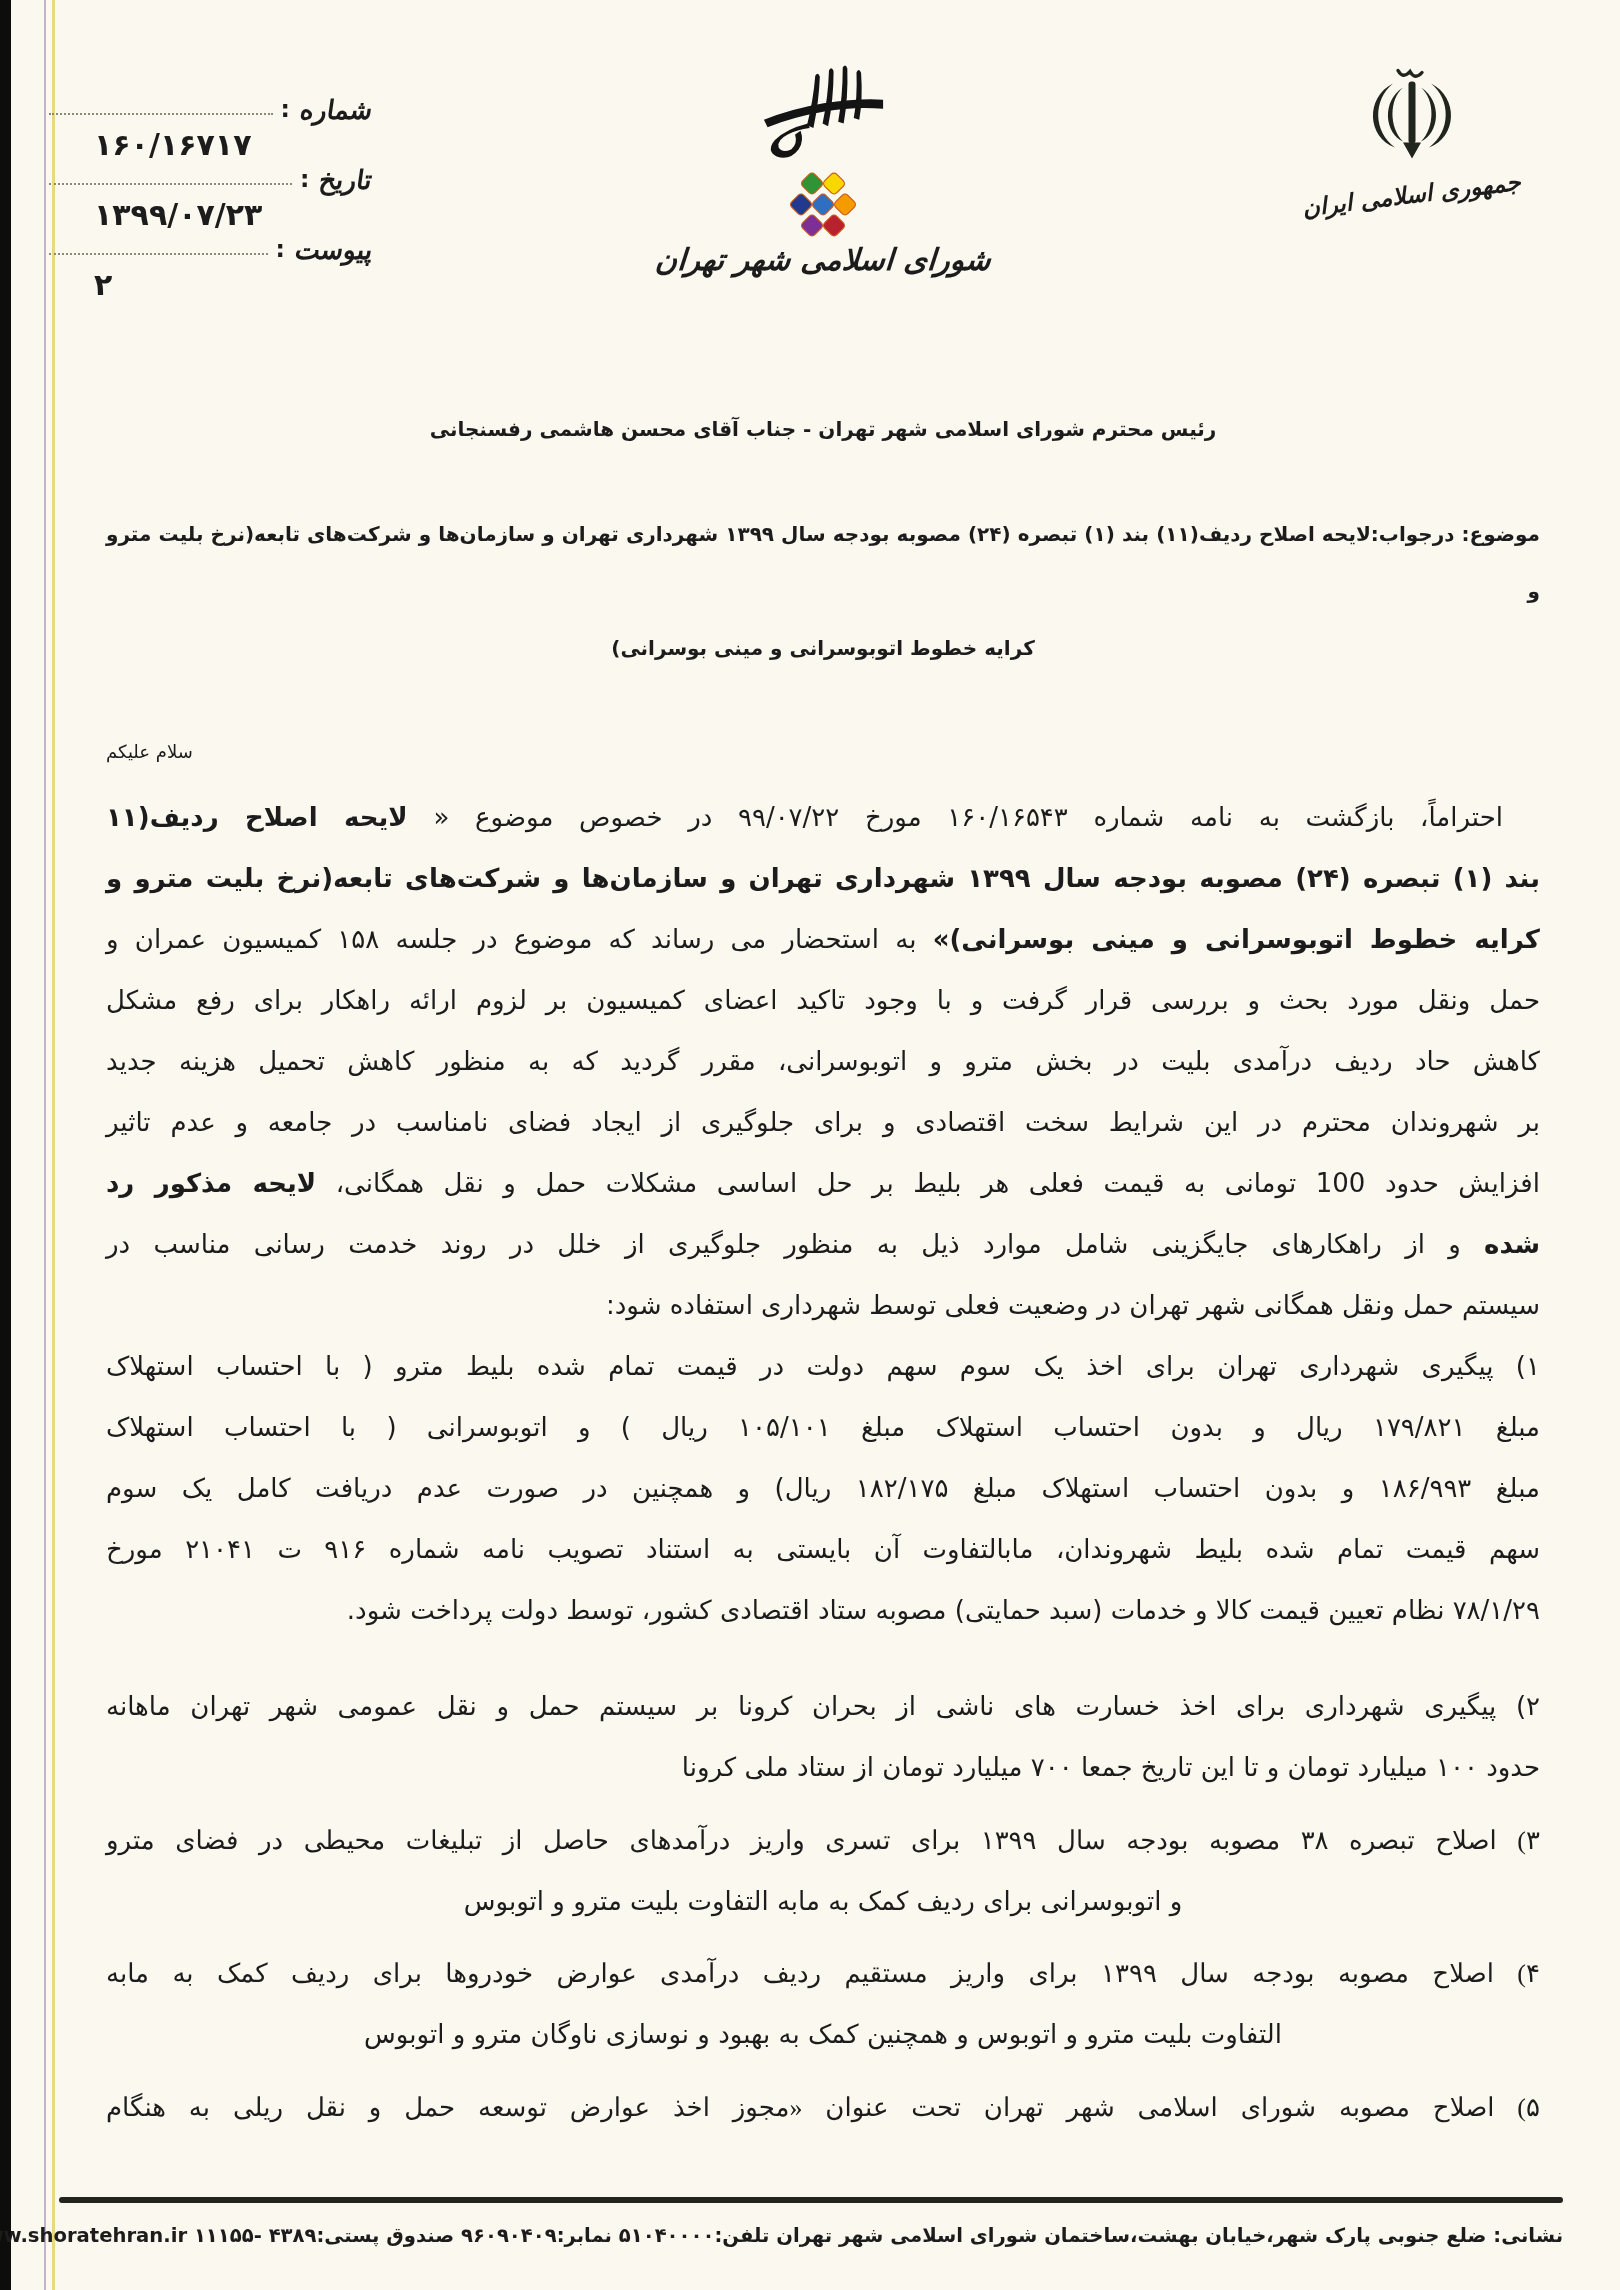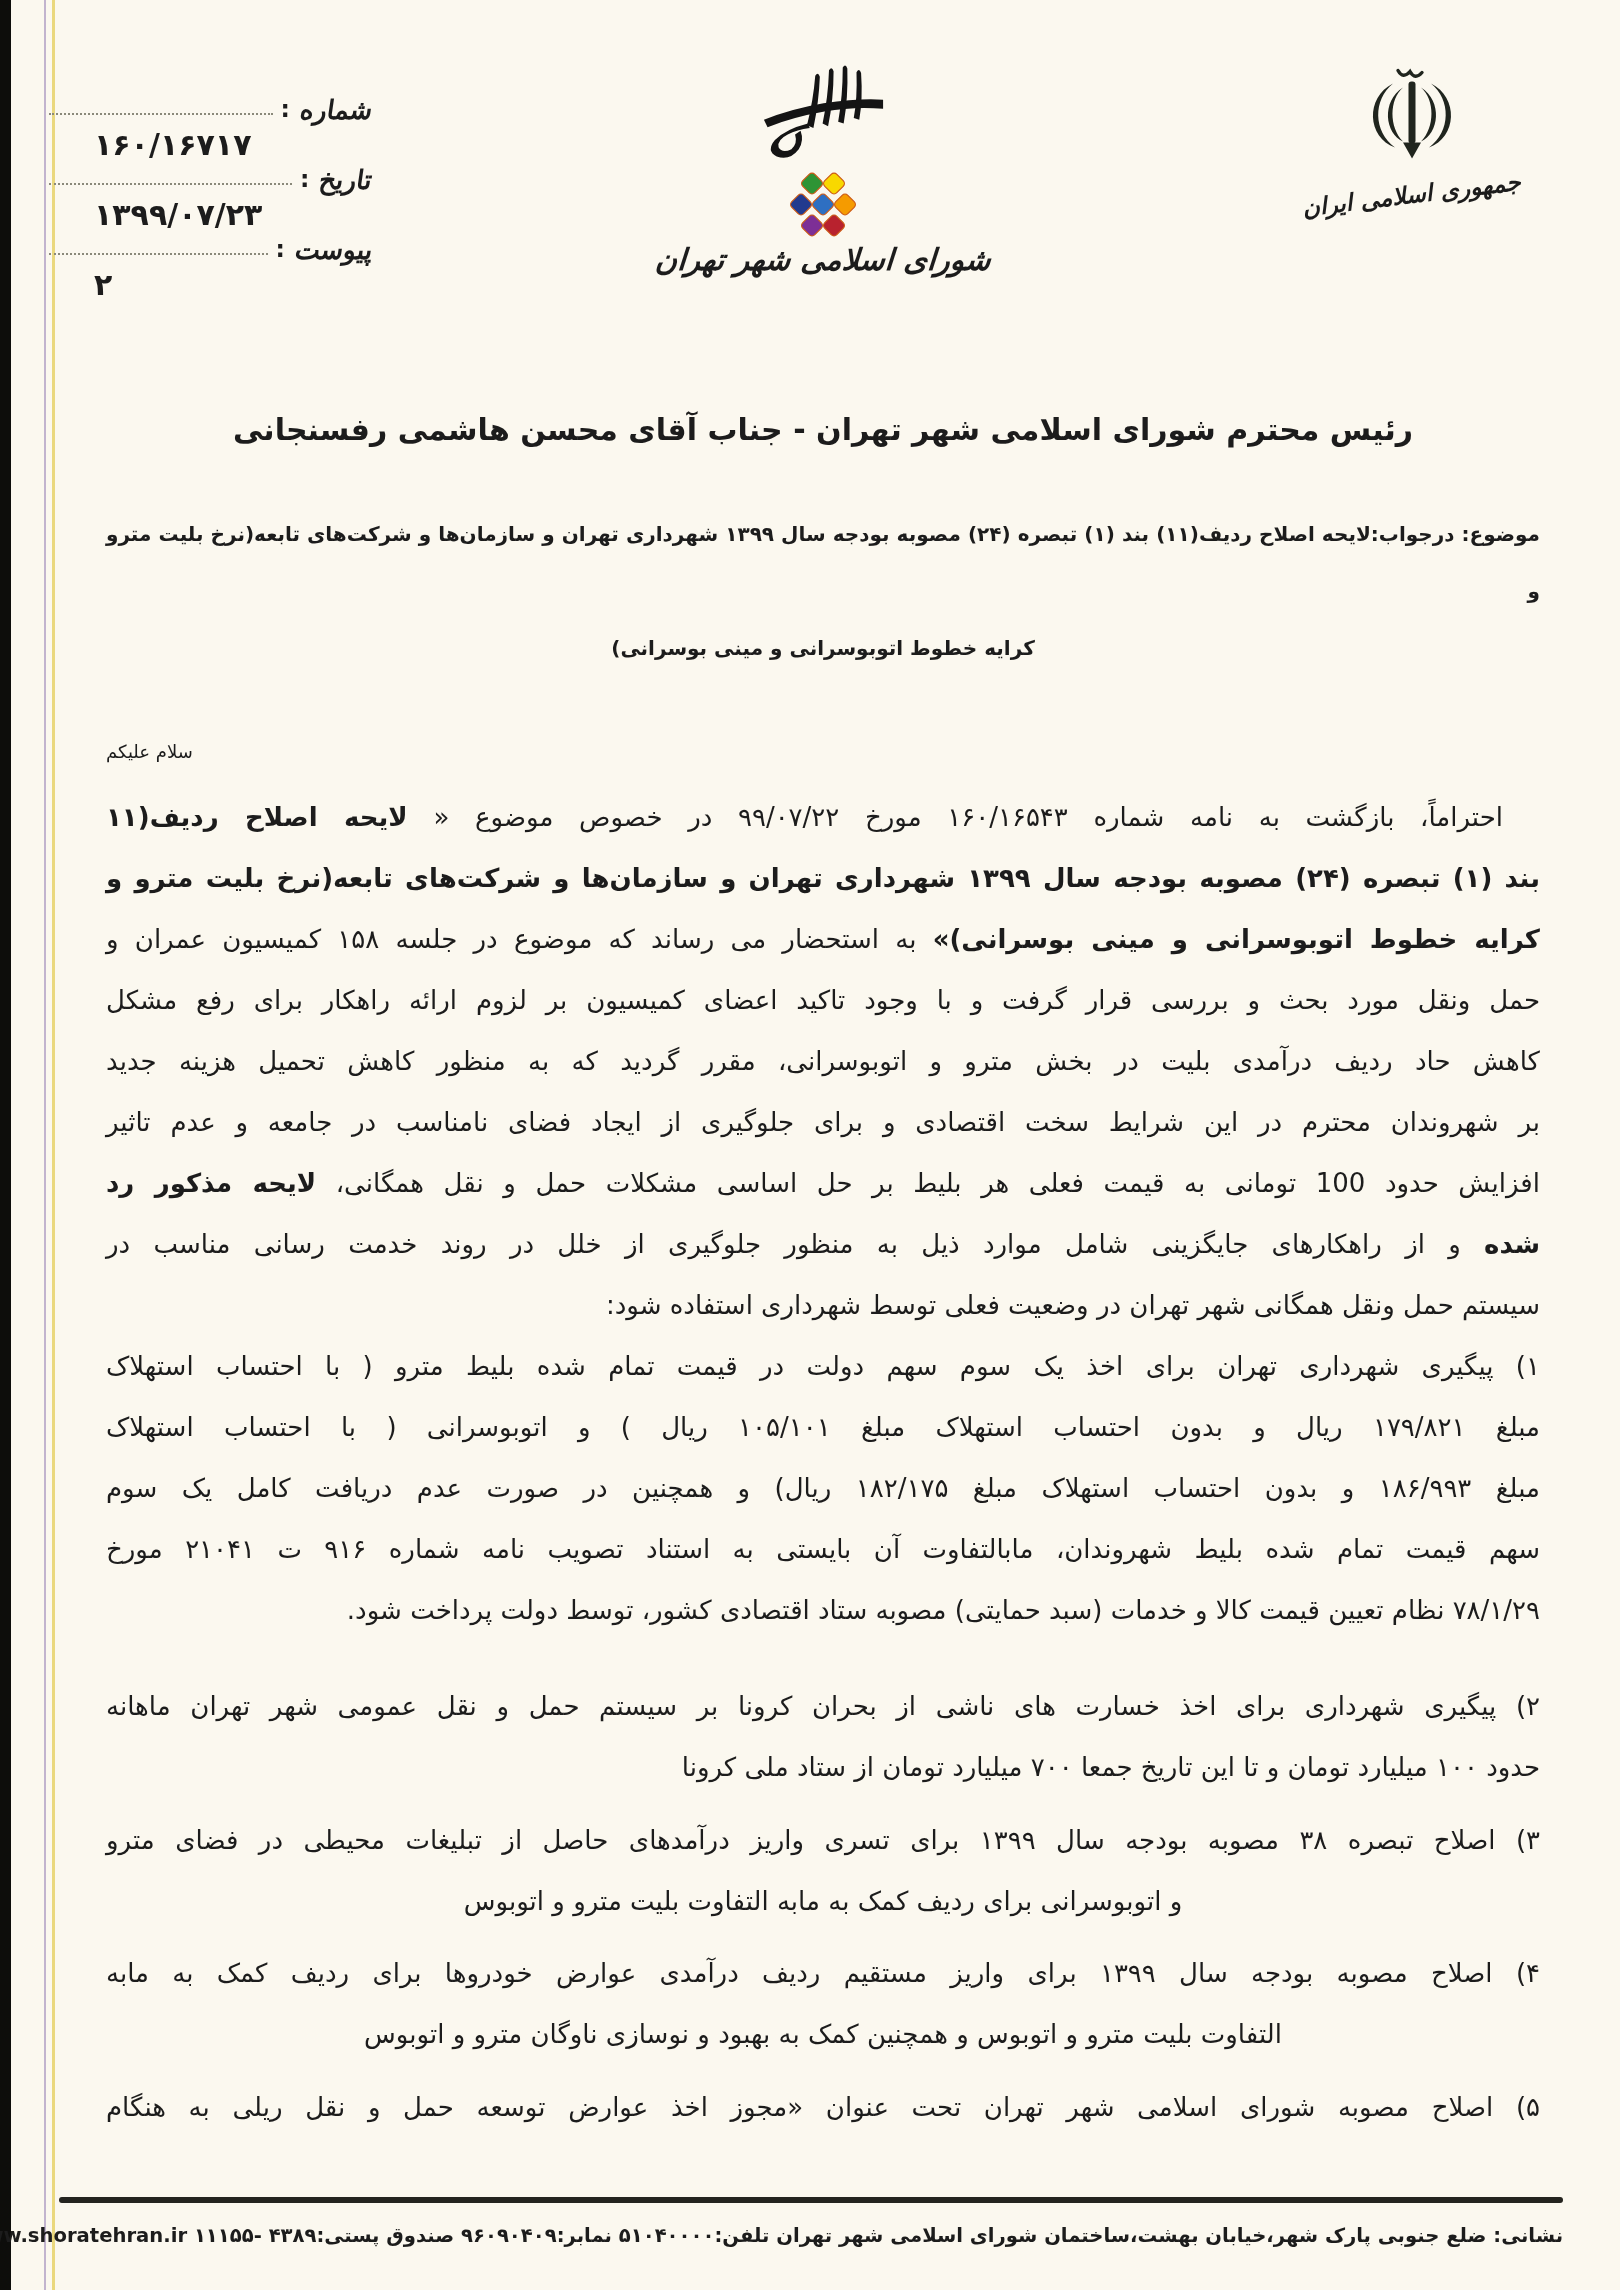--- a/index.html
+++ b/index.html
@@ -29,33 +29,33 @@
   .logo-mark{display:block;margin:0 auto;}
   .logo-squares{display:block;margin:-3.9px auto 0 auto;}
   .logo-name{margin-top:2px;font-size:30px;font-weight:bold;font-style:italic;white-space:nowrap;transform:skewX(-4deg);}
 
   
   .emblem{position:absolute;top:57px;right:86px;width:245px;text-align:center;}
   .emblem-caption{margin-top:3.9px;font-size:23.5px;font-weight:bold;font-style:italic;white-space:nowrap;transform:rotate(-7deg);}
 
   
   .content{position:absolute;top:408px;left:106px;right:80px;direction:rtl;}
-  .recipient{font-size:30px;font-weight:bold;text-align:center;line-height:43px;}
+  .recipient{font-size:20px;font-weight:bold;text-align:center;line-height:43px;}
   .subject{margin-top:55px;font-weight:bold;font-size:20px;line-height:57px;}
   .subject .l1{text-align:justify;text-align-last:justify;}
   .subject .l2{text-align:center;text-align-last:center;}
   .salutation{margin-top:45px;font-size:18px;line-height:59px;padding-left:0;text-align:left;padding-right:0;margin-right:74px;}
   .blines{margin-top:5.9px;}
   .bline{font-size:26px;line-height:61px;min-height:61px;}
   .bline .b{font-weight:bold;}
   .bline.j{text-align:justify;text-align-last:justify;}
   .bline.r{text-align:right;text-align-last:right;}
   .bline.c{text-align:left;text-align-last:center;}
   .bline.gap-lg{margin-top:35px;}
-  .bline.gap-sm{margin-top:11.8px;}
+  .bline.gap-sm{margin-top:11.8px;font-family:Liberation Serif, serif;}
 
   
   .footer-rule{position:absolute;left:59px;right:57px;top:2197px;height:5.9px;background:#24241f;border-radius:2.9px;}
   .footer-text{
     position:absolute;left:57px;right:57px;top:2213px;
     direction:rtl;font-size:19.6px;font-weight:bold;line-height:45px;
     text-align:justify;text-align-last:justify;white-space:nowrap;
   }
 </style>
 </head>

